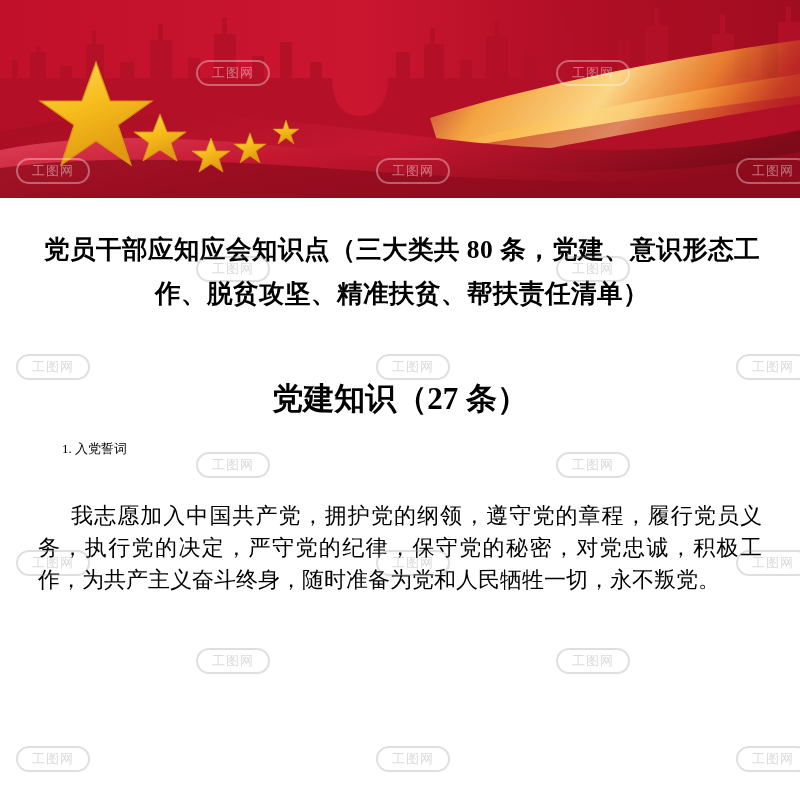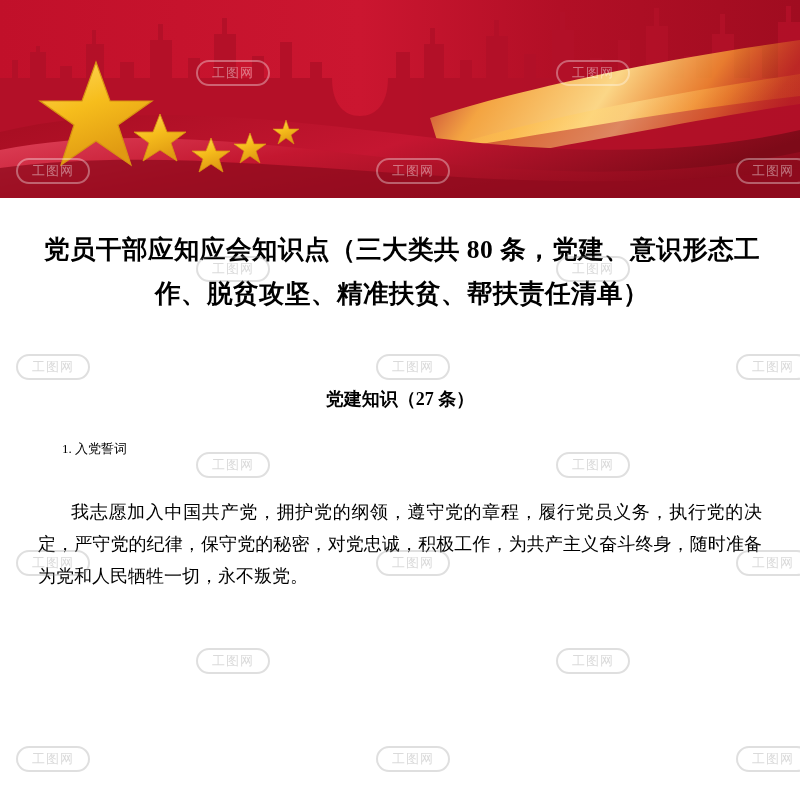--- a/index.html
+++ b/index.html
@@ -48,21 +48,21 @@
   }
 
   .section-title {
     margin: 0;
     padding: 0;
     position: absolute;
     left: 24px;
     right: 24px;
     top: 382px;
     text-align: center;
-    font-size: 18px;
+    font-size: 31px;
     line-height: 34px;
     font-weight: bold;
     color: #000000;
     font-family: "Liberation Serif", serif;
   }
 
   .item-heading {
     position: absolute;
     left: 62px;
     top: 436px;
@@ -70,21 +70,21 @@
     line-height: 26px;
     color: #000000;
     font-family: "Liberation Serif", serif;
   }
 
   .body-para {
     position: absolute;
     left: 38px;
     right: 38px;
     top: 478px;
-    font-size: 18px;
+    font-size: 22px;
     line-height: 32px;
     color: #000000;
     text-indent: 33px;
     text-align: justify;
     font-family: "Liberation Serif", serif;
   }
 
   
   .wm {
     position: absolute;

